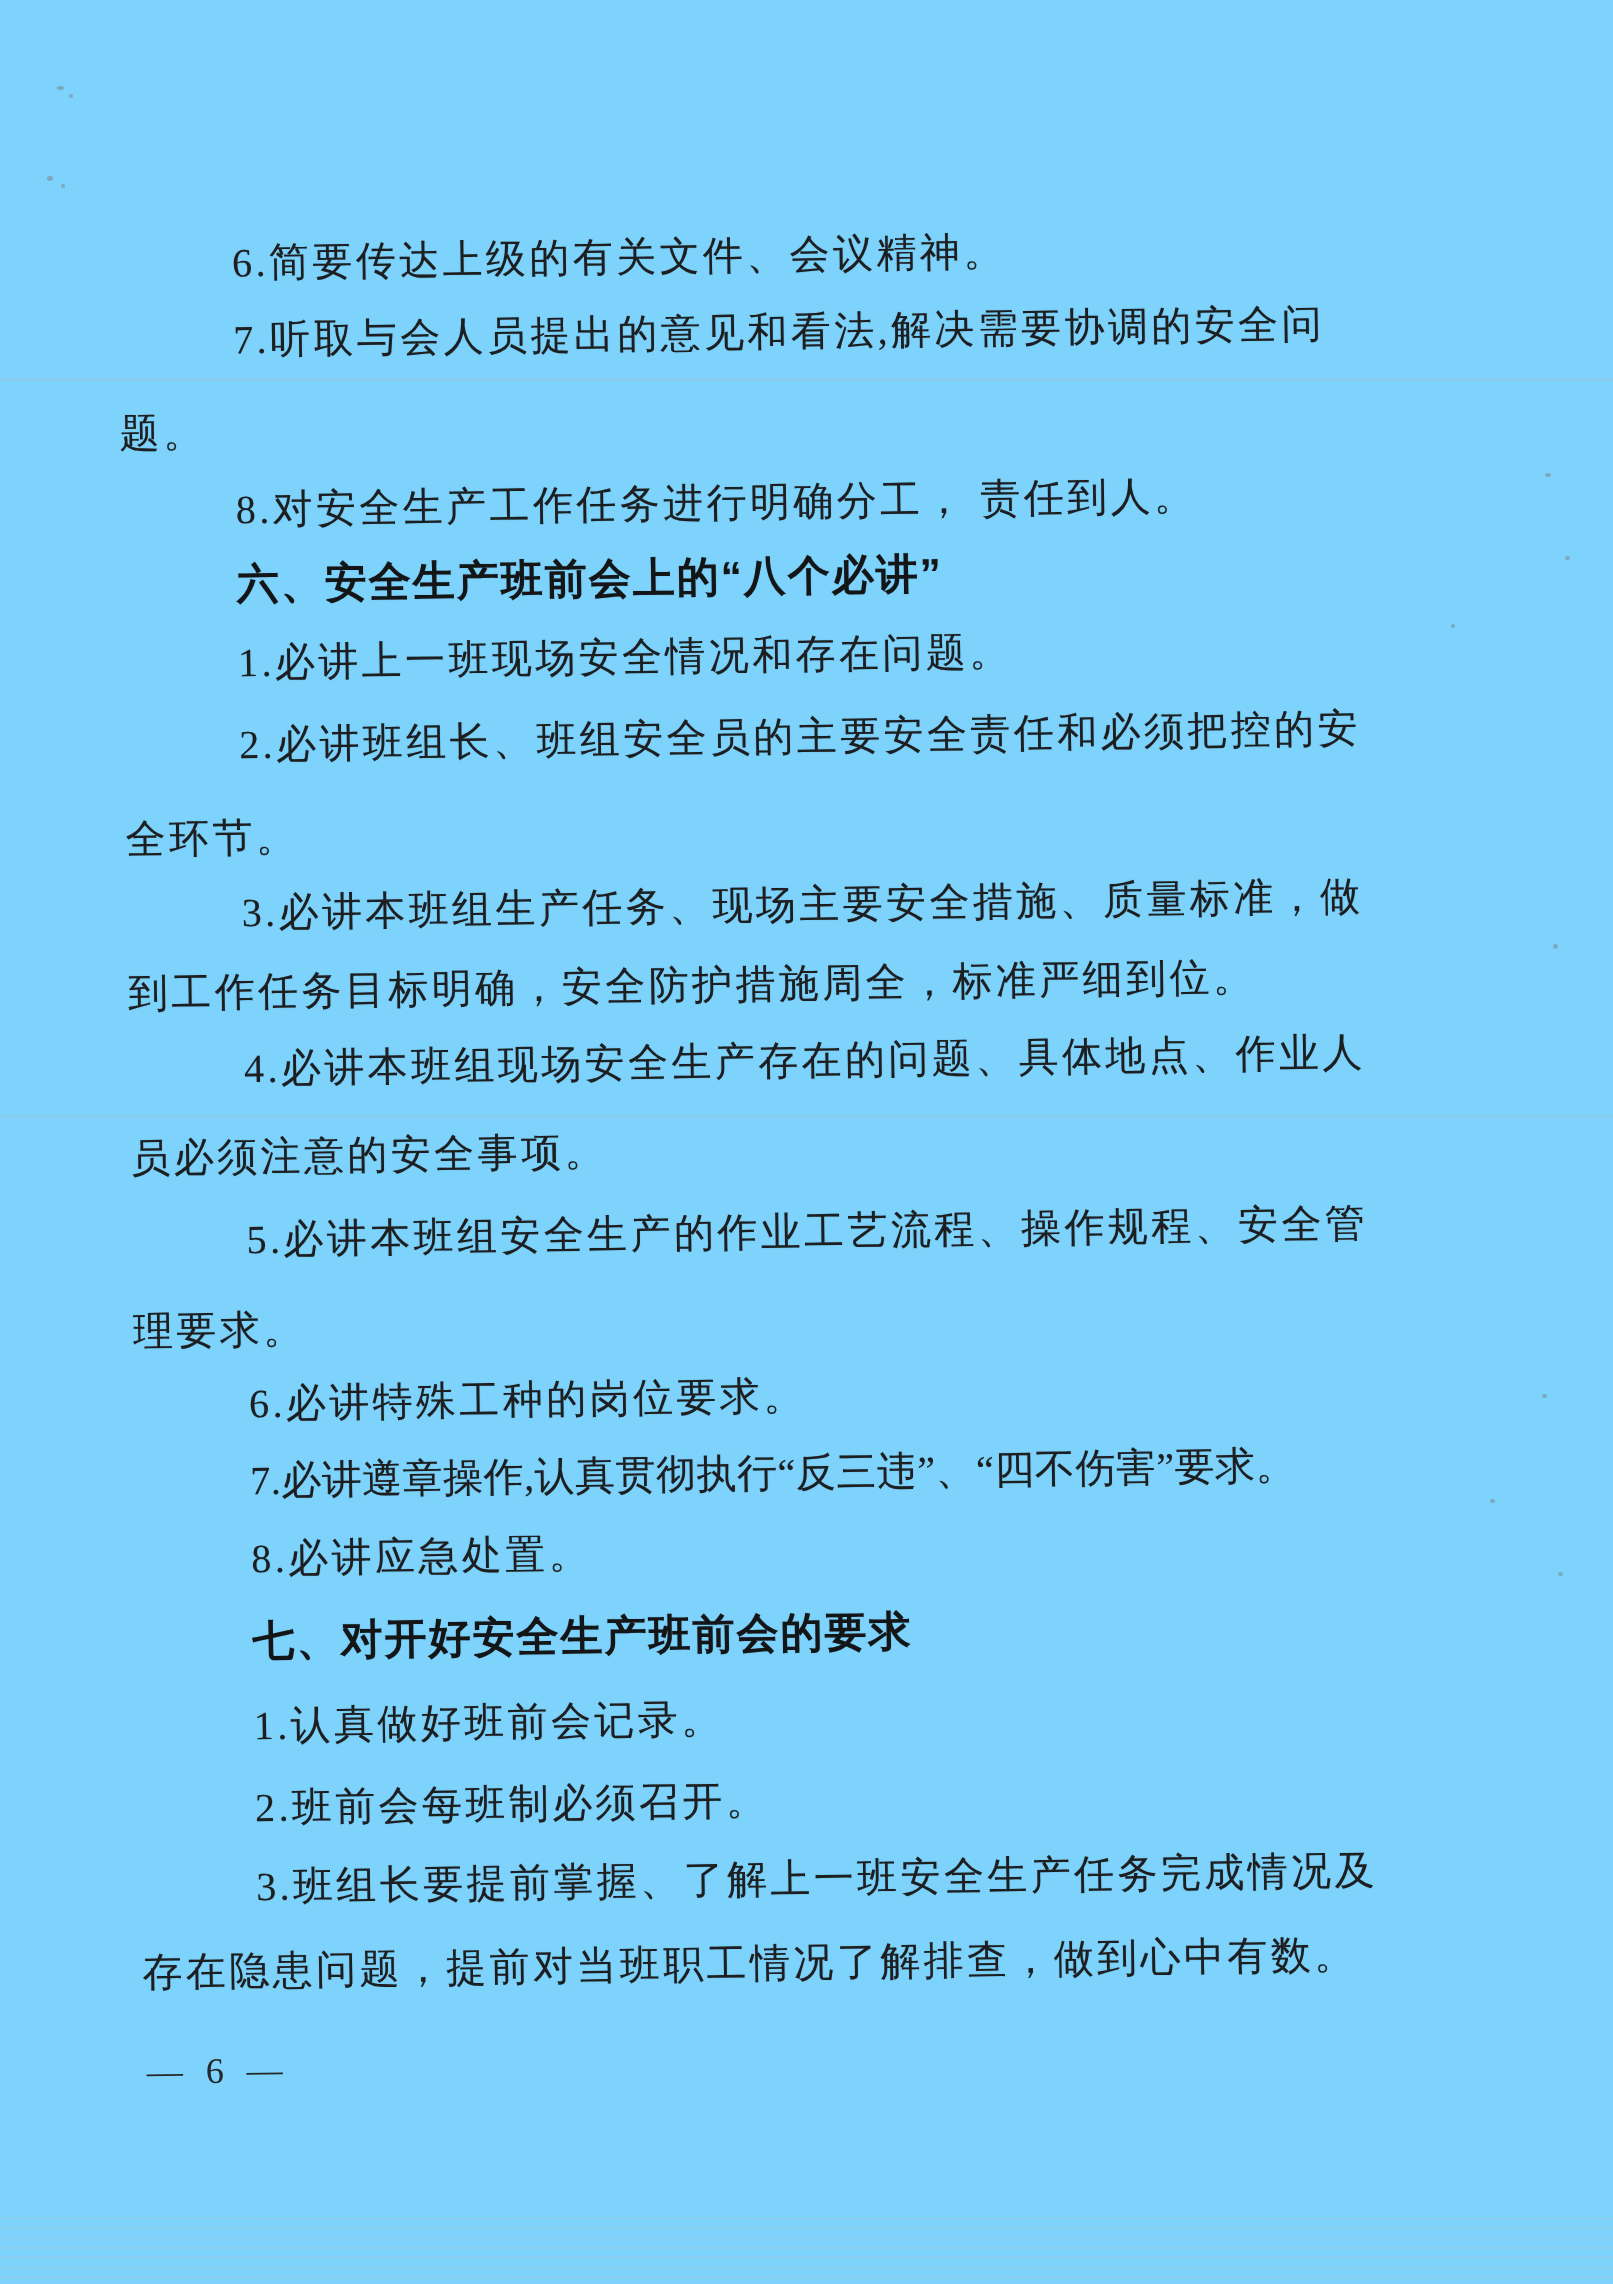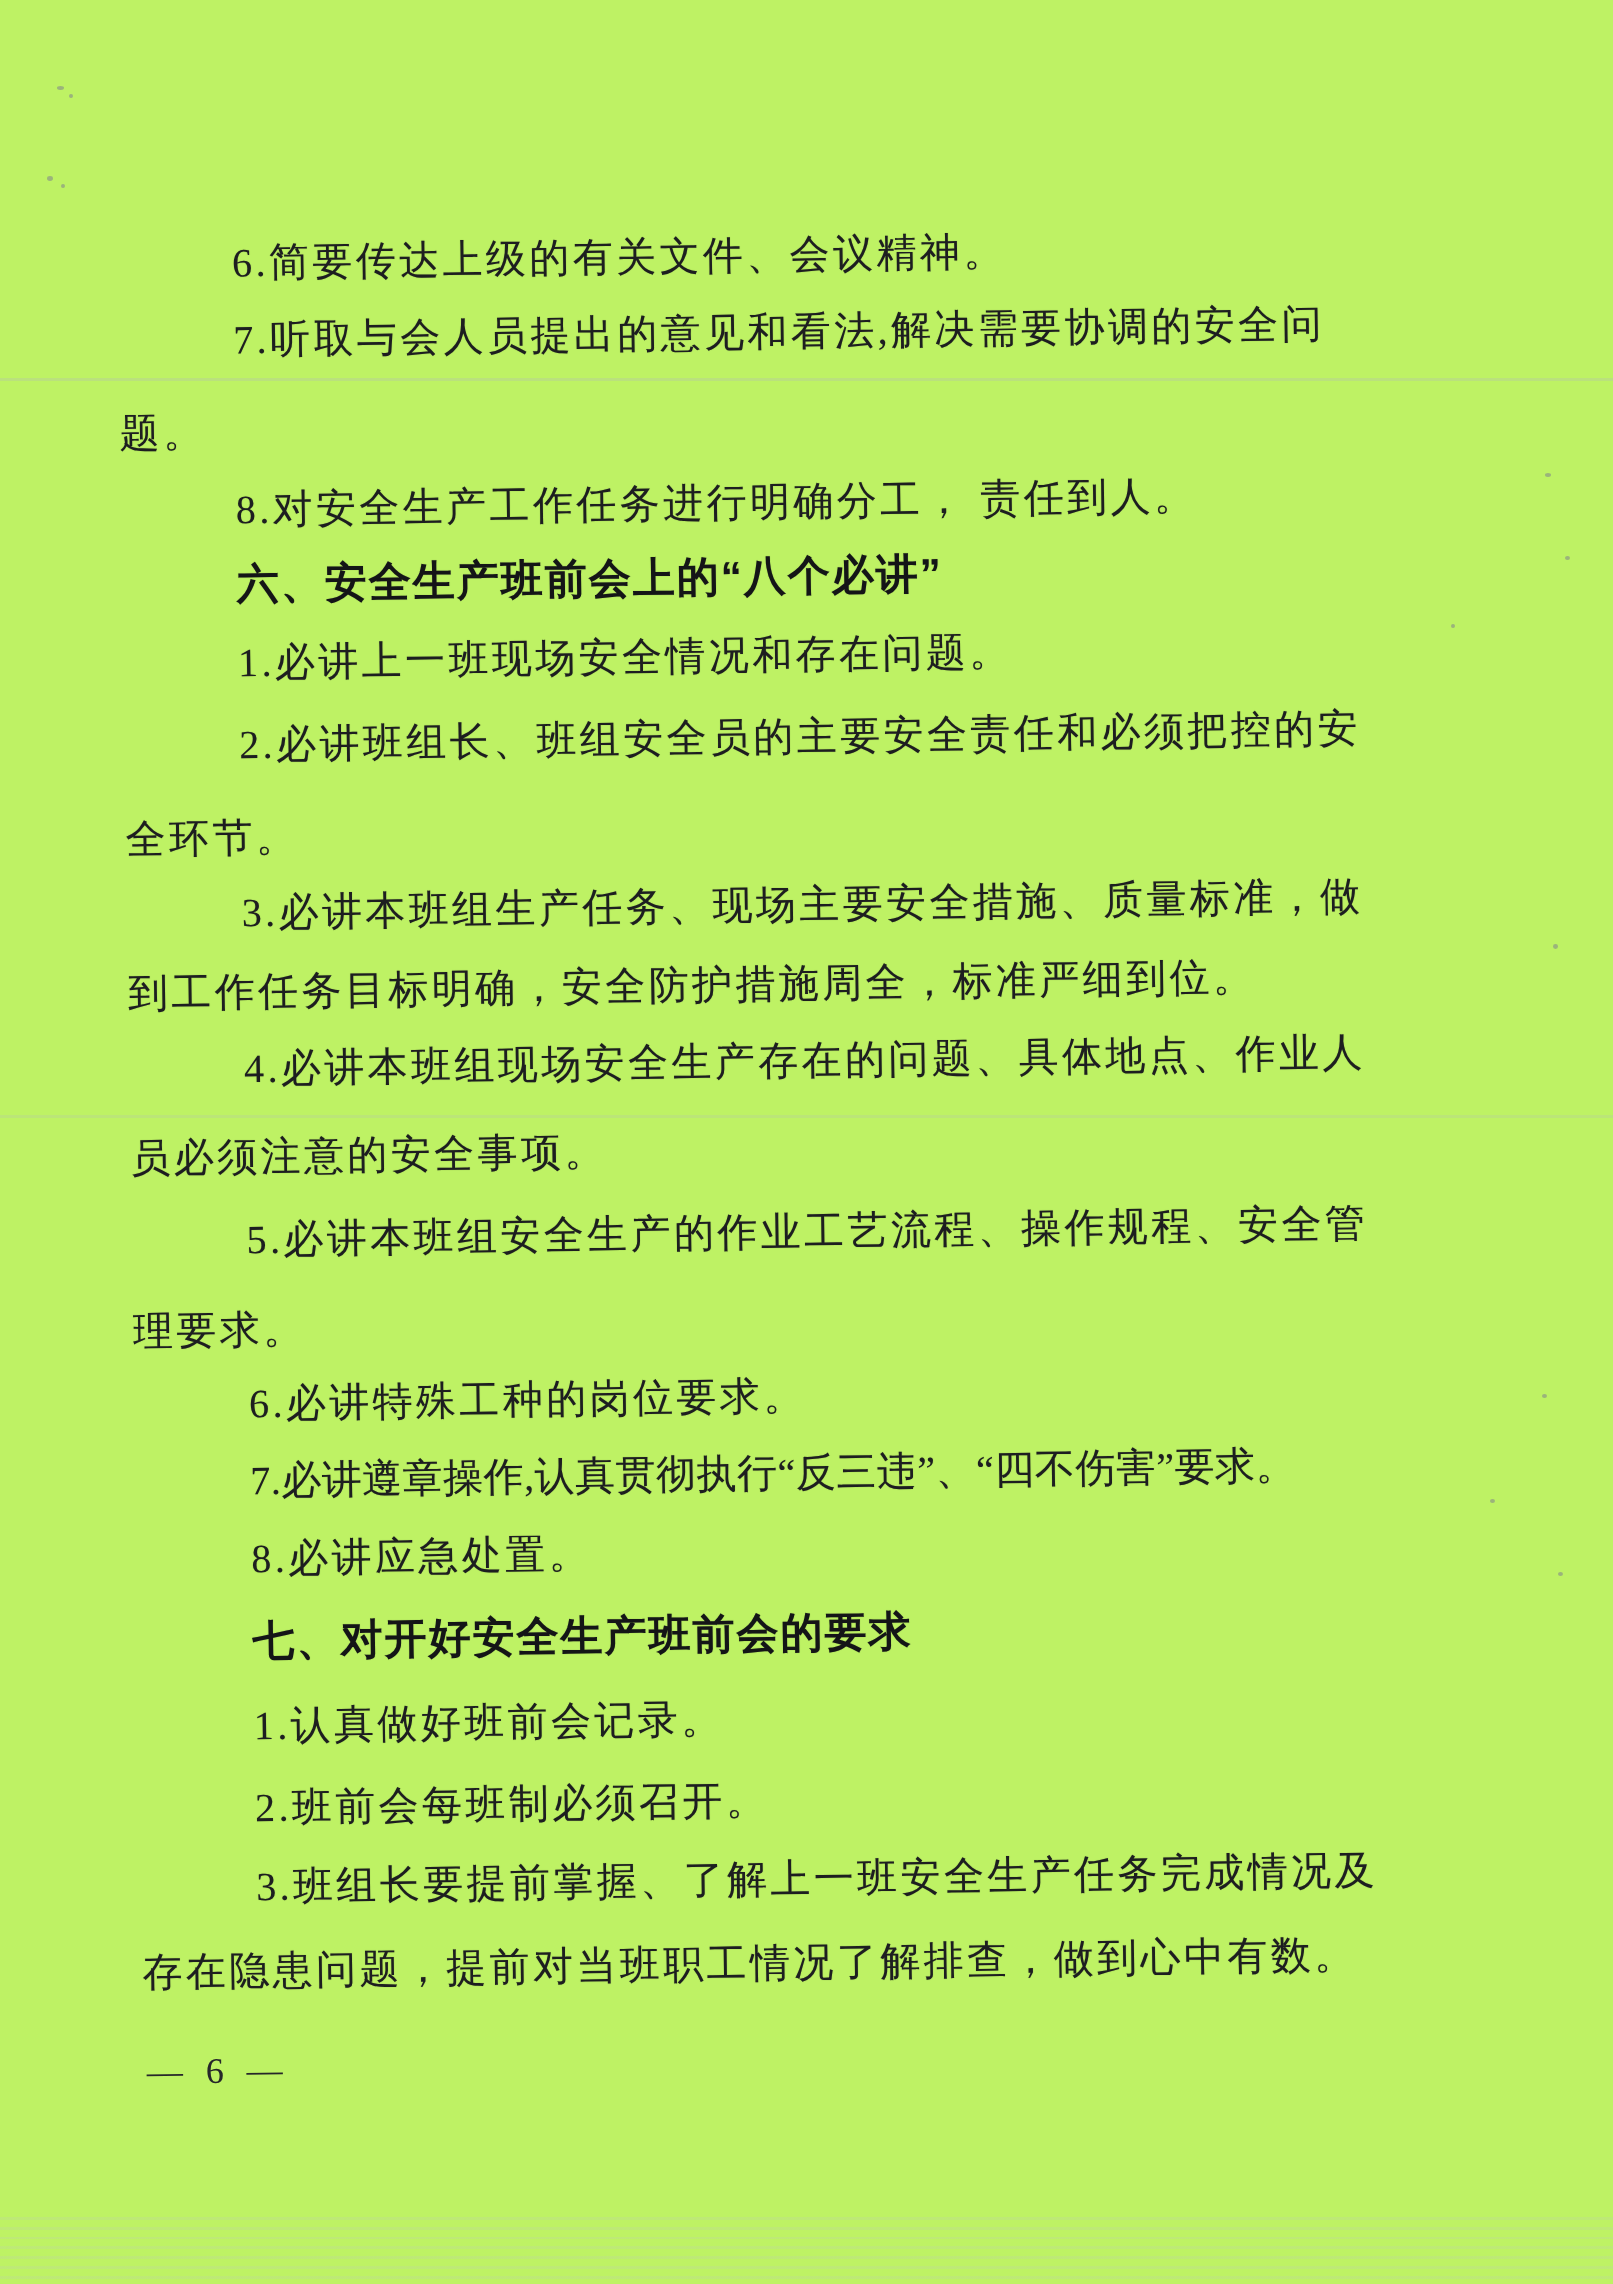--- a/index.html
+++ b/index.html
@@ -11,21 +11,21 @@
     height: 2285px;
     background: #eef0f3;
     overflow: hidden;
     position: relative;
   }
   .page {
     position: absolute;
     left: 0; top: 0;
     width: 1613px;
     height: 2285px;
-    background: #bef264;
+    background: #7dd3fc;
     overflow: hidden;
   }
   
   .content {
     position: absolute;
     left: 0; top: 0;
     width: 1613px;
     height: 2285px;
     transform: rotate(-0.85deg);
     transform-origin: 804px 1127px;

